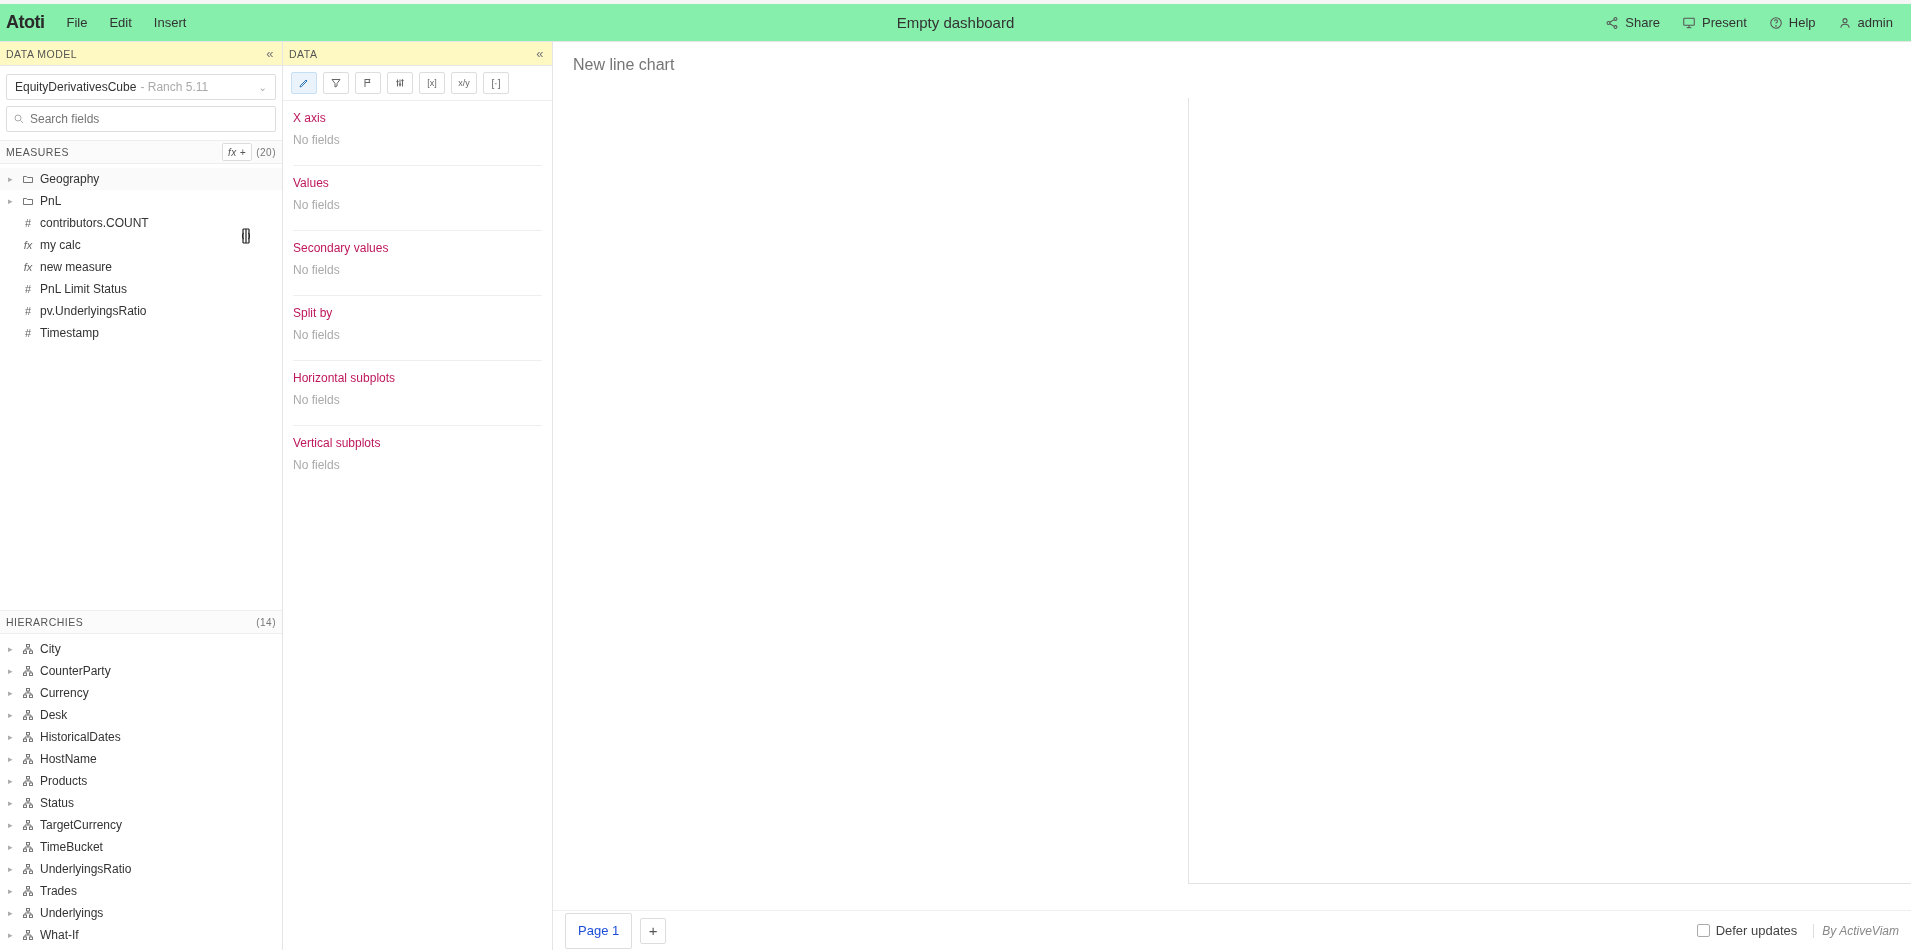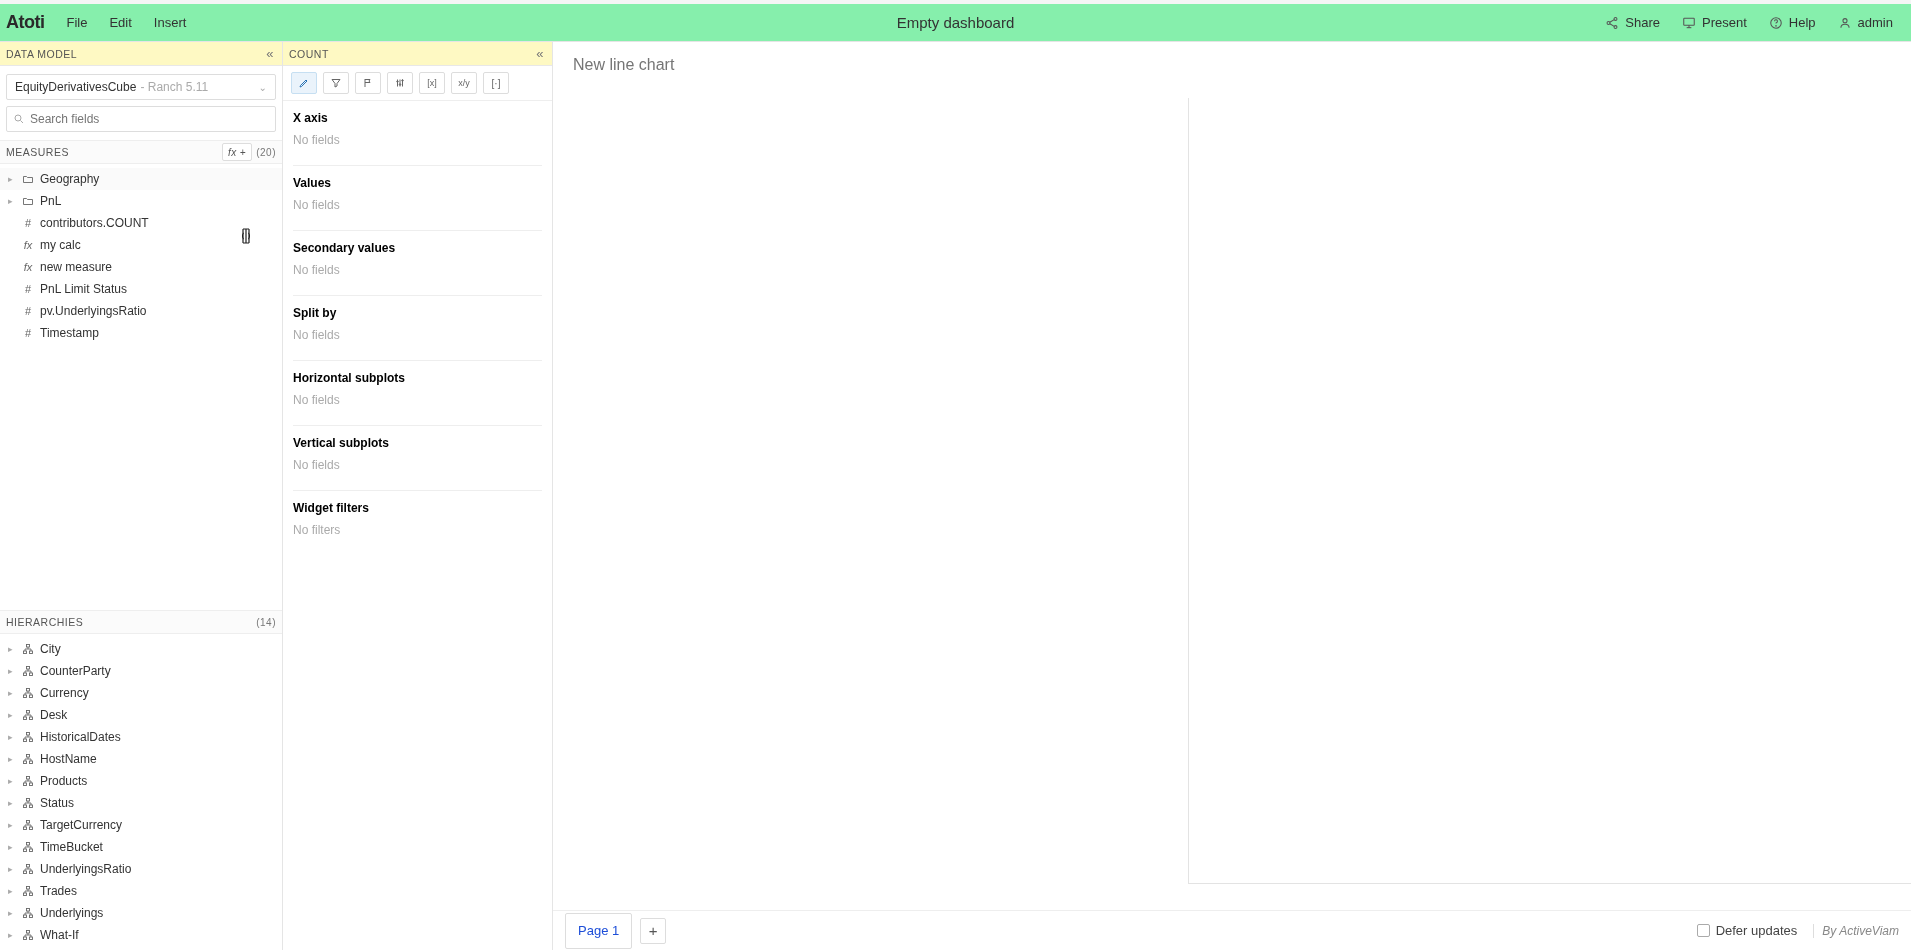--- a/index.html
+++ b/index.html
@@ -179,22 +179,22 @@
   .tool-tab.active {
     background: #eaf3fb;
     border-color: #c6dff2;
     color: #2a73b5;
   }
   .tool-sections { flex: 1; overflow: auto; padding: 0 10px; }
   .tool-section { padding: 10px 0 18px 0; border-bottom: 1px solid #eee; }
   .tool-section:last-child { border-bottom: none; }
   .tool-section .ts-title {
     font-size: 12px;
-    font-weight: 700;
-    color: #000000;
+    font-weight: 400;
+    color: #be185d;
     margin-bottom: 8px;
   }
   .tool-section .ts-empty { font-size: 12px; color: #aaa; }
 
   
   .canvas-wrap {
     flex: 1;
     display: flex;
     flex-direction: column;
     background: #fff;
@@ -573,21 +573,21 @@
           <path d="M5 2 v14 M11 2 v14 M5 2 h6 M5 16 h6 M8 2 v14" stroke="#222" stroke-width="1.2"></path>
           <path d="M3 9 h10" stroke="#222" stroke-width="0"></path>
           <path d="M8 9 m-5 0 a5 5 0 0 0 10 0" stroke="none"></path>
           <path d="M6 6 C 4 6 4 12 6 12 M10 6 C 12 6 12 12 10 12" stroke="#222" stroke-width="1" fill="none"></path>
         </svg>
     </div>
   </div>
 
   <div class="panel-tools">
     <div class="panel-header">
-      <span>COUNT</span>
+      <span>DATA</span>
       <span class="collapse-left">«</span>
     </div>
     <div class="tool-tabs">
       <div class="tool-tab active">
         <svg width="12" height="12" viewBox="0 0 24 24" stroke="#2a73b5" stroke-width="2">
             <path d="M4 20l3-1 11-11-2-2L5 17z"></path>
           </svg>
       </div>
       <div class="tool-tab">
         <svg width="12" height="12" viewBox="0 0 24 24" stroke="#666" stroke-width="2">
@@ -637,24 +637,20 @@
           <div class="ts-empty">No fields</div>
         </div>
         <div class="tool-section">
           <div class="ts-title">Horizontal subplots</div>
           <div class="ts-empty">No fields</div>
         </div>
         <div class="tool-section">
           <div class="ts-title">Vertical subplots</div>
           <div class="ts-empty">No fields</div>
         </div>
-        <div class="tool-section">
-          <div class="ts-title">Widget filters</div>
-          <div class="ts-empty">No filters</div>
-        </div>
       </div>
   </div>
 
   <div class="canvas-wrap">
     <div class="canvas">
       <input class="widget-title-input" placeholder="New line chart" style="">
       <div class="chart-box"></div>
     </div>
     <div class="pages-bar">
       <div class="page-tab">Page 1</div>

